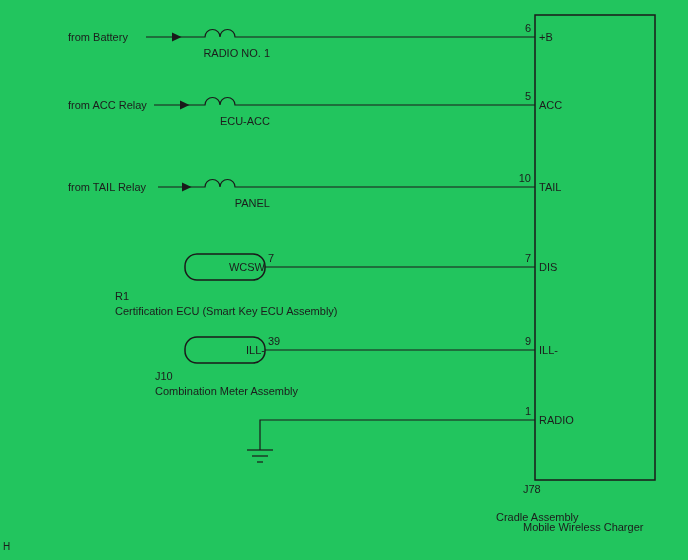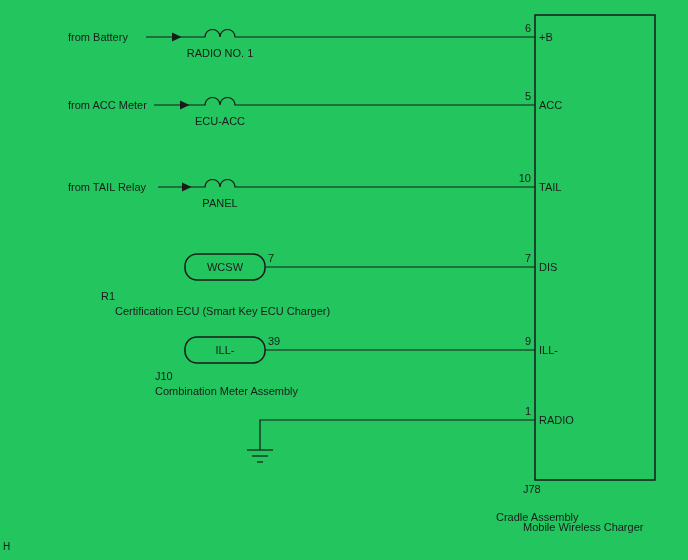--- a/index.html
+++ b/index.html
@@ -12,21 +12,21 @@
     overflow:hidden;
   }
   .diagram svg{position:absolute;left:0;top:0;}
   .t{
     position:absolute;
     font-size:11px;
     line-height:14px;
     white-space:nowrap;
     color:#1c1c1c;
   }
-  .t-c{text-align:center;}
+  .t-c{text-align:right;}
   .t-r{text-align:right;}
   .marker{font-size:10px;}
 </style>
 </head>
 <body>
 
 <div class="diagram">
 
   <svg width="688" height="560" viewBox="0 0 688 560">
     <g stroke="#1a1a1a" stroke-width="1.2" fill="none">
@@ -63,31 +63,31 @@
           <path d="M252,456 H268"></path>
           <path d="M257,462 H263"></path>
         </g>
       </g>
 
       <rect x="535" y="15" width="120" height="465" stroke-width="1.5"></rect>
     </g>
   </svg>
 
   <span class="t" style="left:68px;top:30px">from Battery</span>
-  <span class="t" style="left:68px;top:98px">from ACC Meter</span>
+  <span class="t" style="left:68px;top:98px">from ACC Relay</span>
   <span class="t" style="left:68px;top:180px">from TAIL Relay</span>
 
   <span class="t t-c" style="left:170px;width:100px;top:46px">RADIO NO. 1</span>
   <span class="t t-c" style="left:170px;width:100px;top:114px">ECU-ACC</span>
   <span class="t t-c" style="left:170px;width:100px;top:196px">PANEL</span>
 
   <span class="t t-c" style="left:185px;width:80px;top:260px">WCSW</span>
   <span class="t" style="left:268px;top:251px">7</span>
-  <span class="t" style="left:101px;top:289px">R1</span>
-  <span class="t" style="left:115px;top:304px">Certification ECU (Smart Key ECU Charger)</span>
+  <span class="t" style="left:115px;top:289px">R1</span>
+  <span class="t" style="left:115px;top:304px">Certification ECU (Smart Key ECU Assembly)</span>
 
   <span class="t t-c" style="left:185px;width:80px;top:343px">ILL-</span>
   <span class="t" style="left:268px;top:334px">39</span>
   <span class="t" style="left:155px;top:369px">J10</span>
   <span class="t" style="left:155px;top:384px">Combination Meter Assembly</span>
 
   <span class="t t-r" style="left:493px;width:38px;top:21px">6</span>
   <span class="t t-r" style="left:493px;width:38px;top:89px">5</span>
   <span class="t t-r" style="left:493px;width:38px;top:171px">10</span>
   <span class="t t-r" style="left:493px;width:38px;top:251px">7</span>

